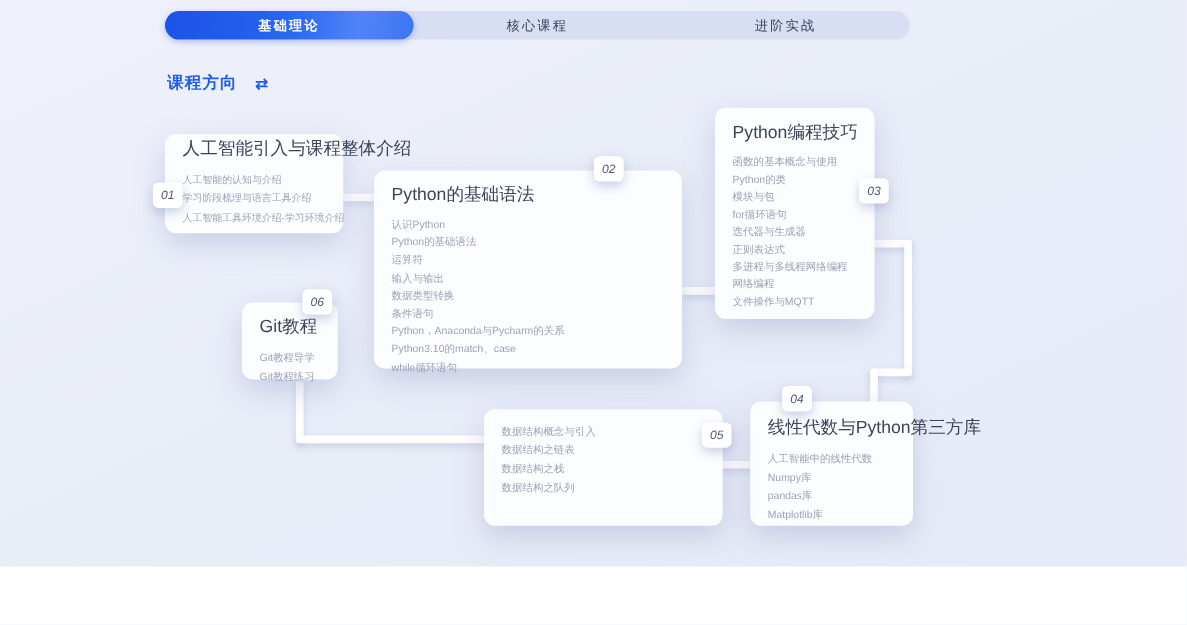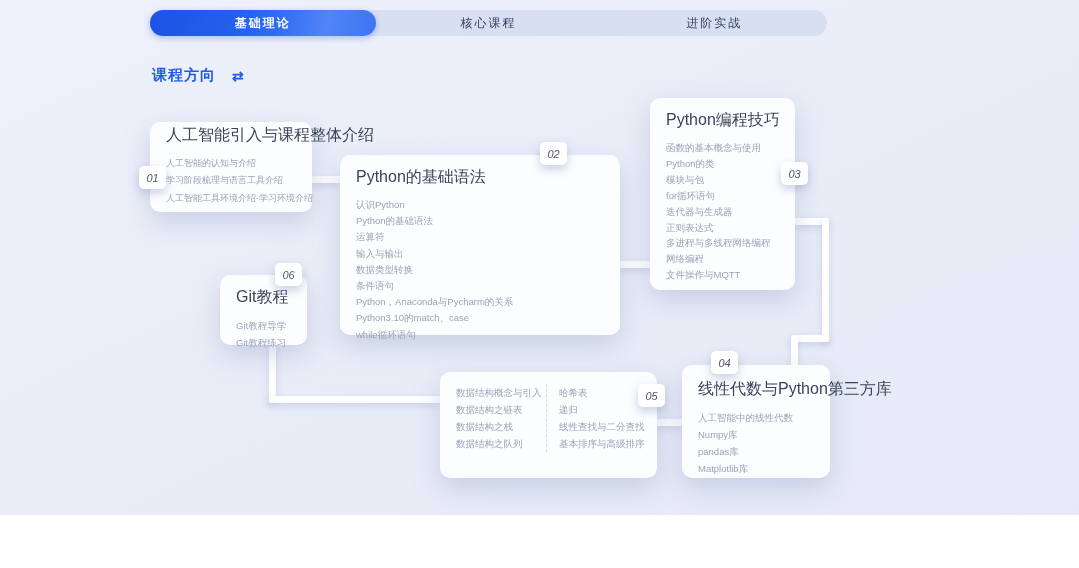--- a/index.html
+++ b/index.html
@@ -155,26 +155,20 @@
   </div>
 
   <div class="card c05">
     <div class="cols">
       <div class="col-l">
           <div class="item">数据结构概念与引入</div>
           <div class="item">数据结构之链表</div>
           <div class="item">数据结构之栈</div>
           <div class="item">数据结构之队列</div>
         </div>
-      <div class="col-r">
-          <div class="item">哈希表</div>
-          <div class="item">递归</div>
-          <div class="item">线性查找与二分查找</div>
-          <div class="item">基本排序与高级排序</div>
-        </div>
     </div>
   </div>
 
   <div class="card c06">
     <div class="card-title">Git教程</div>
     <div>
         <div class="item">Git教程导学</div>
         <div class="item">Git教程练习</div>
       </div>
   </div>

